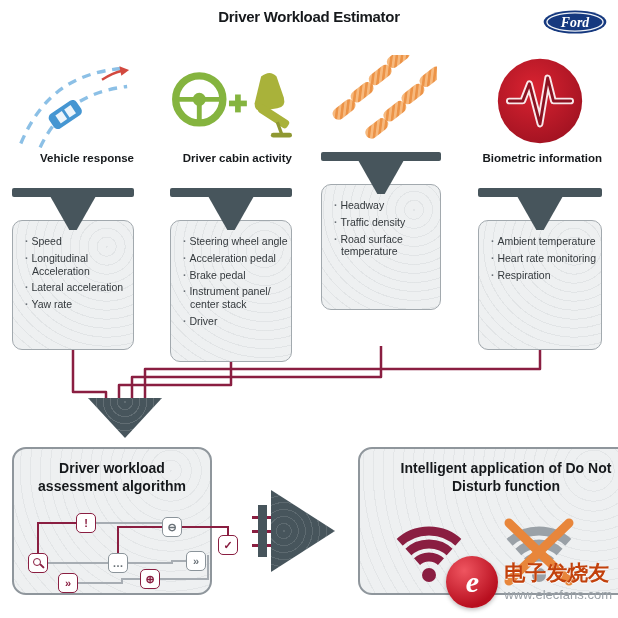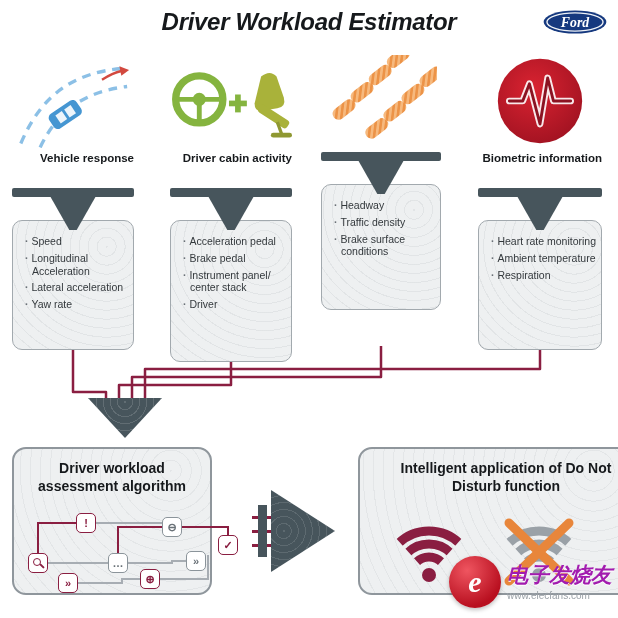--- a/index.html
+++ b/index.html
@@ -5,21 +5,21 @@
   :root{
     --maroon:#8a1e41; --slate:#47555c; --panel:#eef0f1; --panel-border:#a2a9ae;
     --orange:#ec9347; --green:#85b43f; --olive:#a9b23a; --red:#c2182e;
     --blue:#4596d2; --ford-blue:#16397f; --x-orange:#e8863b; --ink:#16191c;
   }
   *{margin:0;padding:0;box-sizing:border-box;}
   body{background:#ffffff;font-family:"Liberation Sans", sans-serif;}
   .page{position:relative;width:618px;height:618px;background:#fff;overflow:hidden;}
 
   .title{position:absolute;top:8px;left:0;right:0;text-align:center;
-         font-size:24px;font-weight:bold;color:var(--ink);letter-spacing:-0.3px;font-style:italic;}
+         font-size:15px;font-weight:bold;color:var(--ink);letter-spacing:-0.3px;}
   .ford{position:absolute;top:8px;right:10px;width:66px;height:28px;}
 
   .col{position:absolute;top:52px;}
   .icon-wrap{height:98px;display:flex;align-items:center;justify-content:center;}
   .col-label{height:36px;padding-top:2px;text-align:right;font-weight:bold;
              font-size:11.5px;line-height:1.2;color:var(--ink);}
   .funnel-bar{height:9px;margin-top:2px;background:var(--slate);border-radius:2px;}
   .funnel-tri{width:46px;height:34px;margin:-1px auto 0;background:var(--slate);
               clip-path:polygon(0 0,100% 0,58% 100%,42% 100%);position:relative;z-index:2;}
   .panel{margin-top:-10px;position:relative;z-index:1;border:1.5px solid var(--panel-border);
@@ -66,22 +66,22 @@
 
   .wifi{position:absolute;top:52px;}
 
   .wm{position:absolute;right:6px;bottom:10px;display:flex;align-items:center;gap:6px;z-index:9;}
   .wm-ball{width:52px;height:52px;border-radius:50%;
       background:radial-gradient(circle at 35% 28%, #ef5560, #b80f1f 72%);
       color:#fff;display:flex;align-items:center;justify-content:center;
       font-family:"Liberation Serif", serif;font-style:italic;font-weight:bold;font-size:30px;
       box-shadow:0 2px 4px rgba(0,0,0,0.25);}
   .wm-text{display:flex;flex-direction:column;align-items:flex-start;line-height:1.1;}
-  .wm-name{color:#a21caf;font-weight:bold;font-size:21px;text-shadow:0 1px 0 #fff;font-style:italic;}
-  .wm-url{color:#9aa1a7;font-size:10px;margin-top:4px;}
+  .wm-name{color:#c2410c;font-weight:bold;font-size:21px;text-shadow:0 1px 0 #fff;}
+  .wm-url{color:#9aa1a7;font-size:13px;margin-top:4px;}
 </style>
 </head>
 <body>
 
 <div class="page">
 
   <div class="title">Driver Workload Estimator</div>
 
   <svg class="ford" viewBox="0 0 120 46">
     <ellipse cx="60" cy="23" rx="57" ry="21" fill="#16397f"></ellipse>
@@ -131,20 +131,21 @@
         </g>
         <line x1="132" y1="76" x2="137" y2="90" stroke="#8f9832" stroke-width="4"></line>
         <rect x="124" y="89" width="26" height="6" rx="3" fill="#8f9832"></rect>
       </svg>
     </div>
     <div class="col-label">Driver cabin activity</div>
     <div class="funnel-bar"></div>
     <div class="funnel-tri"></div>
     <div class="panel" style="height:142px">
       <ul class="plist">
+        <li>Steering wheel angle</li>
         <li>Acceleration pedal</li>
         <li>Brake pedal</li>
         <li>Instrument panel/ center stack</li>
         <li>Driver</li>
       </ul>
     </div>
   </div>
 
   <div class="col" style="left:321px;width:120px">
     <div class="icon-wrap">
@@ -182,21 +183,21 @@
             </g>
         </g>
       </svg>
     </div>
     <div class="funnel-bar"></div>
     <div class="funnel-tri"></div>
     <div class="panel" style="height:126px">
       <ul class="plist">
         <li>Headway</li>
         <li>Traffic density</li>
-        <li>Brake surface conditions</li>
+        <li>Road surface temperature</li>
       </ul>
     </div>
   </div>
 
   <div class="col" style="left:478px;width:124px">
     <div class="icon-wrap">
       <svg viewBox="0 0 96 96" width="92" height="92">
         <defs>
           <radialGradient id="redGrad" cx="42%" cy="36%" r="75%">
             <stop offset="0%" stop-color="#da2331"></stop>
@@ -206,22 +207,22 @@
         <circle cx="48" cy="48" r="44" fill="url(#redGrad)"></circle>
         <polyline points="16,48 30,48 37,30 48,72 56,24 62,48 80,48" fill="none" stroke="#ffffff" stroke-width="7" stroke-linejoin="round" stroke-linecap="round" opacity="0.9"></polyline>
         <polyline points="16,48 30,48 37,30 48,72 56,24 62,48 80,48" fill="none" stroke="#8c1322" stroke-width="3" stroke-linejoin="round" stroke-linecap="round"></polyline>
       </svg>
     </div>
     <div class="col-label">Biometric information</div>
     <div class="funnel-bar"></div>
     <div class="funnel-tri"></div>
     <div class="panel" style="height:130px">
       <ul class="plist">
+        <li>Ambient temperature</li>
         <li>Heart rate monitoring</li>
-        <li>Ambient temperature</li>
         <li>Respiration</li>
       </ul>
     </div>
   </div>
 
   <svg class="connectors" width="618" height="100" viewBox="0 0 618 100">
     <path d="M73,5 V47 H106 V55" fill="none" stroke="#8a1e41" stroke-width="2.5" stroke-linejoin="round"></path>
     <path d="M231,17 V40 H119 V55" fill="none" stroke="#8a1e41" stroke-width="2.5" stroke-linejoin="round"></path>
     <path d="M381,1 V32 H132 V55" fill="none" stroke="#8a1e41" stroke-width="2.5" stroke-linejoin="round"></path>
     <path d="M540,5 V24 H145 V55" fill="none" stroke="#8a1e41" stroke-width="2.5" stroke-linejoin="round"></path>

